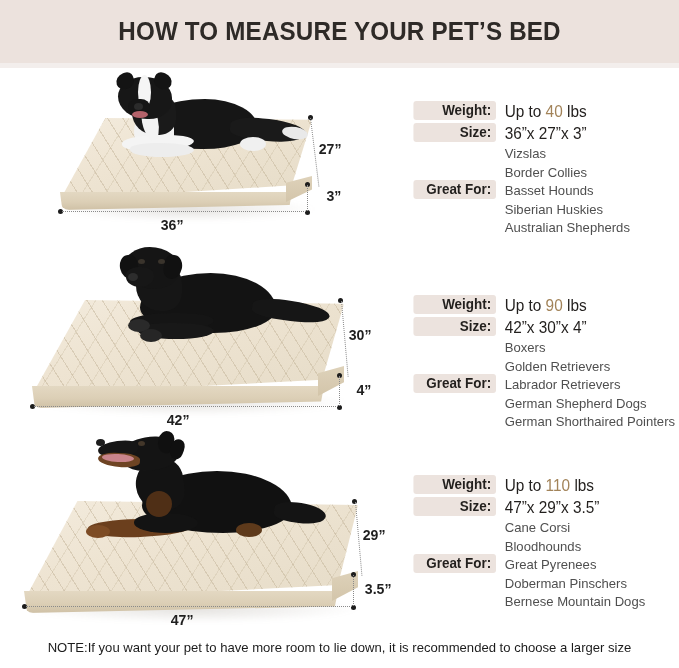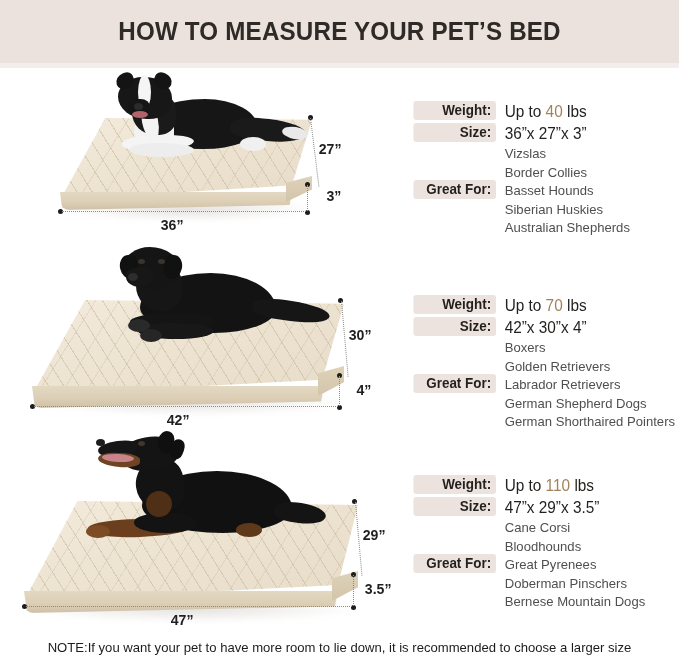--- a/index.html
+++ b/index.html
@@ -255,21 +255,21 @@
       <div class="dim-label" style="left:356px;top:133px;">4”</div>
 
       <div class="dot" style="left:30px;top:156px;"></div>
       <div class="dline-h" style="left:34px;top:158px;width:304px;"></div>
       <div class="dim-label" style="left:166px;top:163px;">42”</div>
     </div>
 
     <div class="spec" style="left:410px;top:47px;">
       <div class="spec-line">
         <span class="chip">Weight:</span>
-        <span class="val"><span>Up to </span><span class="num">70</span><span> lbs</span></span>
+        <span class="val"><span>Up to </span><span class="num">90</span><span> lbs</span></span>
       </div>
       <div class="spec-line">
         <span class="chip">Size:</span>
         <span class="val">42”x 30”x 4”</span>
       </div>
       <div class="spec-line">
         <span class="chip">Great For:</span>
         <span class="breeds">
           <div class="breed">Boxers</div>
           <div class="breed">Golden Retrievers</div>

